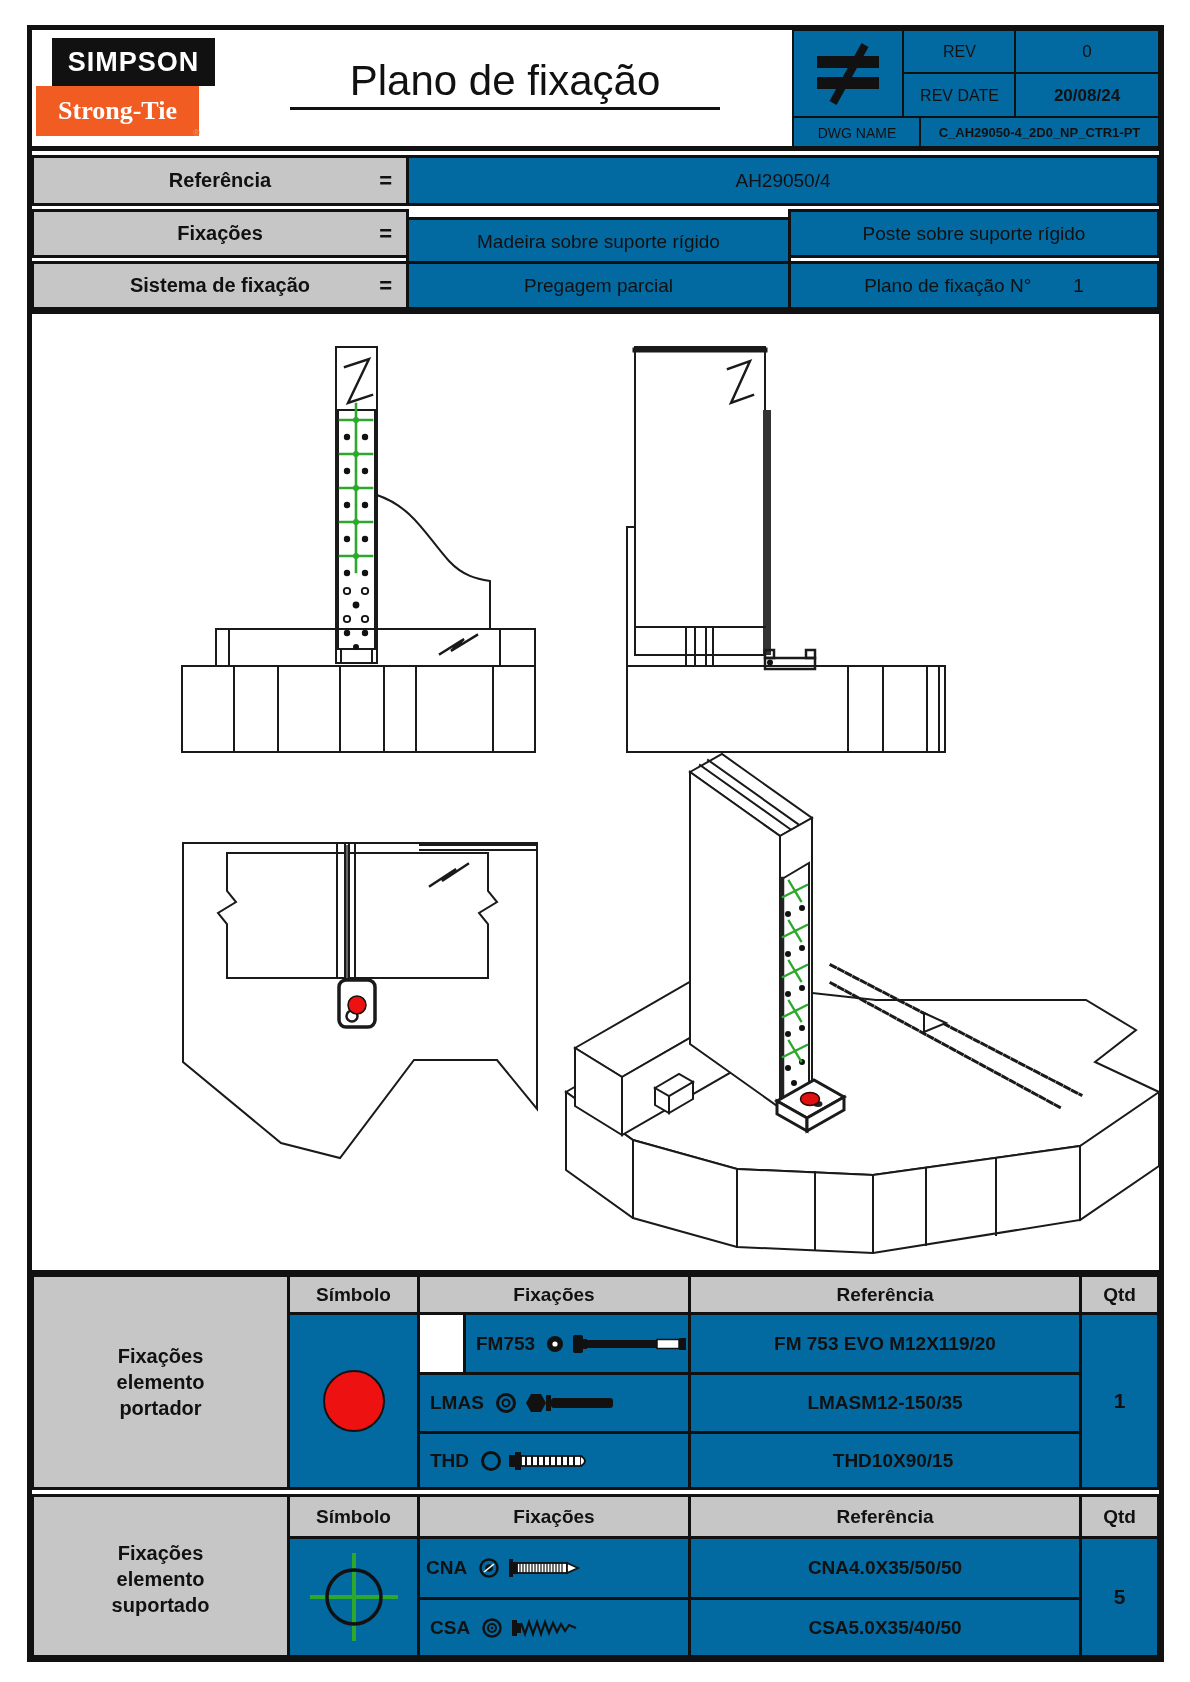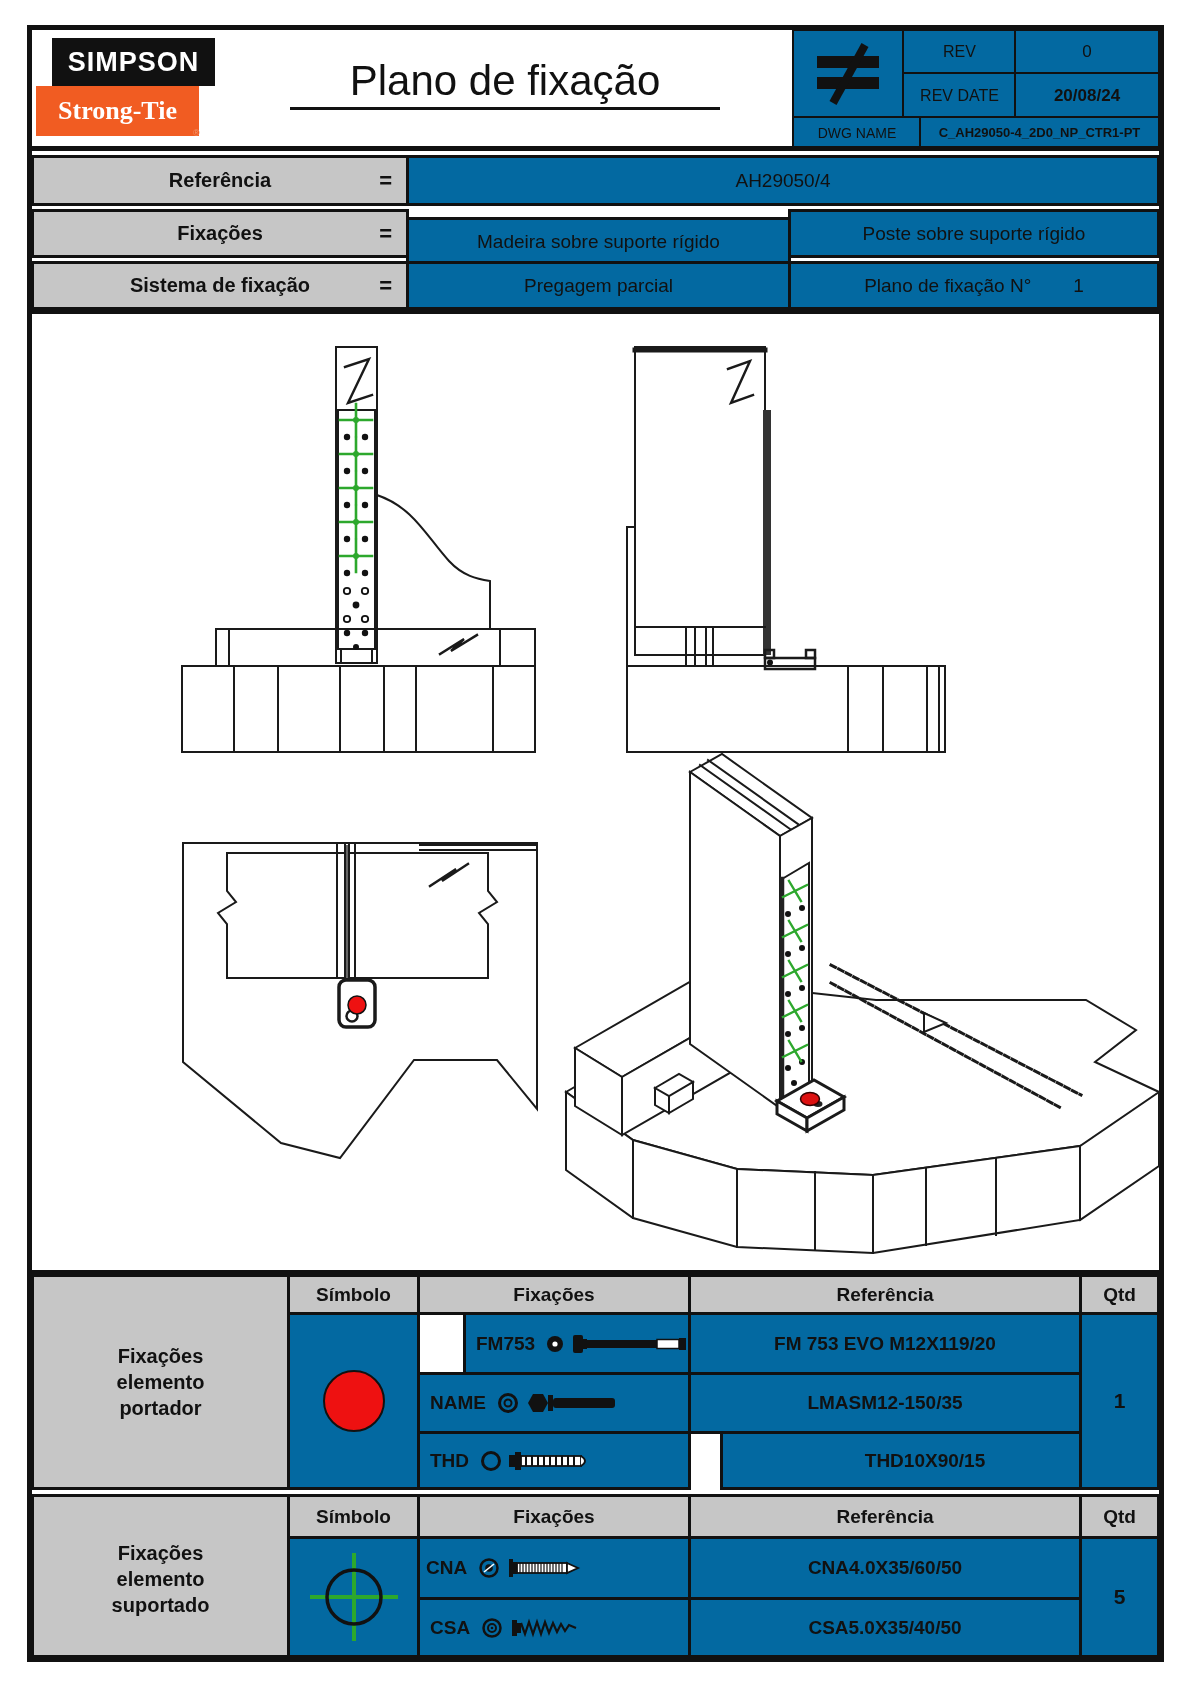--- a/index.html
+++ b/index.html
@@ -282,21 +282,21 @@
     <rect x="42" y="13" width="70" height="8" fill="#111"></rect>
     <rect x="112" y="12.5" width="22" height="9" fill="#fff" stroke="#111" stroke-width="1.5"></rect>
     <rect x="134" y="11" width="7" height="12" fill="#111"></rect>
   </svg>
 </div>
 <div class="cell" style="left:688px;top:1312px;width:394px;height:63px;">
   <span class="refbold">FM 753 EVO M12X119/20</span>
 </div>
 
 <div class="cell" style="left:417px;top:1372px;width:274px;height:62px;justify-content:flex-start;padding-left:10px;gap:10px;">
-  <span class="code">NAME</span>
+  <span class="code">LMAS</span>
   <svg width="150" height="34" viewBox="0 0 150 34">
     <circle cx="12" cy="17" r="8.5" fill="none" stroke="#111" stroke-width="3"></circle>
     <circle cx="12" cy="17" r="3.5" fill="none" stroke="#111" stroke-width="2"></circle>
     <polygon points="32,17 37,8 47,8 52,17 47,26 37,26" fill="#111"></polygon>
     <rect x="52" y="9" width="5" height="16" fill="#111"></rect>
     <rect x="57" y="12" width="62" height="10" rx="3" fill="#111"></rect>
   </svg>
 </div>
 <div class="cell" style="left:688px;top:1372px;width:394px;height:62px;">
   <span class="refbold">LMASM12-150/35</span>
@@ -306,21 +306,21 @@
   <span class="code">THD</span>
   <svg width="150" height="34" viewBox="0 0 150 34">
     <circle cx="12" cy="17" r="8.5" fill="none" stroke="#111" stroke-width="3"></circle>
     <rect x="30" y="11" width="6" height="12" fill="#111"></rect>
     <rect x="36" y="8" width="6" height="18" fill="#111"></rect>
     <rect x="42" y="12" width="60" height="10" fill="#fff" stroke="#111" stroke-width="1.8"></rect>
     <path d="M47,12 V22 M53,12 V22 M59,12 V22 M65,12 V22 M71,12 V22 M77,12 V22 M83,12 V22 M89,12 V22 M95,12 V22" stroke="#111" stroke-width="2"></path>
     <path d="M102,12 Q110,17 102,22" fill="#fff" stroke="#111" stroke-width="1.8"></path>
   </svg>
 </div>
-<div class="cell" style="left:720px;top:1431px;width:394px;height:59px;padding-left:16px;">
+<div class="cell" style="left:688px;top:1431px;width:394px;height:59px;padding-left:16px;">
   <span class="refbold">THD10X90/15</span>
 </div>
 
 <div class="cell" style="left:1079px;top:1312px;width:81px;height:178px;">
   <span class="refbold" style="font-size:21px;">1</span>
 </div>
 
 <div class="cell gray" style="left:31px;top:1494px;width:259px;height:164px;">
   <span class="lbl" style="width:120px;text-align:center;line-height:1.3;margin-top:6px;">Fixações elemento suportado</span>
 </div>
@@ -352,21 +352,21 @@
     <circle cx="12" cy="17" r="3.8" fill="#111"></circle>
     <line x1="7" y1="21" x2="17" y2="13" stroke="#fff" stroke-width="1.6"></line>
     <rect x="32" y="8" width="4" height="18" fill="#111"></rect>
     <rect x="36" y="11" width="4" height="12" fill="#111"></rect>
     <rect x="40" y="12" width="50" height="10" fill="#fff" stroke="#111" stroke-width="1.8"></rect>
     <path d="M43,12 V22 M46,12 V22 M49,12 V22 M52,12 V22 M55,12 V22 M58,12 V22 M61,12 V22 M64,12 V22 M67,12 V22 M70,12 V22 M73,12 V22 M76,12 V22 M79,12 V22 M82,12 V22 M85,12 V22" stroke="#111" stroke-width="1.2"></path>
     <polygon points="90,12 101,17 90,22" fill="#fff" stroke="#111" stroke-width="1.8"></polygon>
   </svg>
 </div>
 <div class="cell" style="left:688px;top:1536px;width:394px;height:64px;">
-  <span class="refbold">CNA4.0X35/60/50</span>
+  <span class="refbold">CNA4.0X35/50/50</span>
 </div>
 
 <div class="cell" style="left:417px;top:1597px;width:274px;height:61px;justify-content:flex-start;padding-left:10px;gap:10px;">
   <span class="code">CSA</span>
   <svg width="150" height="34" viewBox="0 0 150 34">
     <circle cx="12" cy="17" r="8.5" fill="none" stroke="#111" stroke-width="2.5"></circle>
     <circle cx="12" cy="17" r="4" fill="none" stroke="#111" stroke-width="2"></circle>
     <circle cx="12" cy="17" r="1.3" fill="#111"></circle>
     <rect x="32" y="9" width="5" height="16" fill="#111"></rect>
     <rect x="37" y="12" width="4" height="10" fill="#111"></rect>

